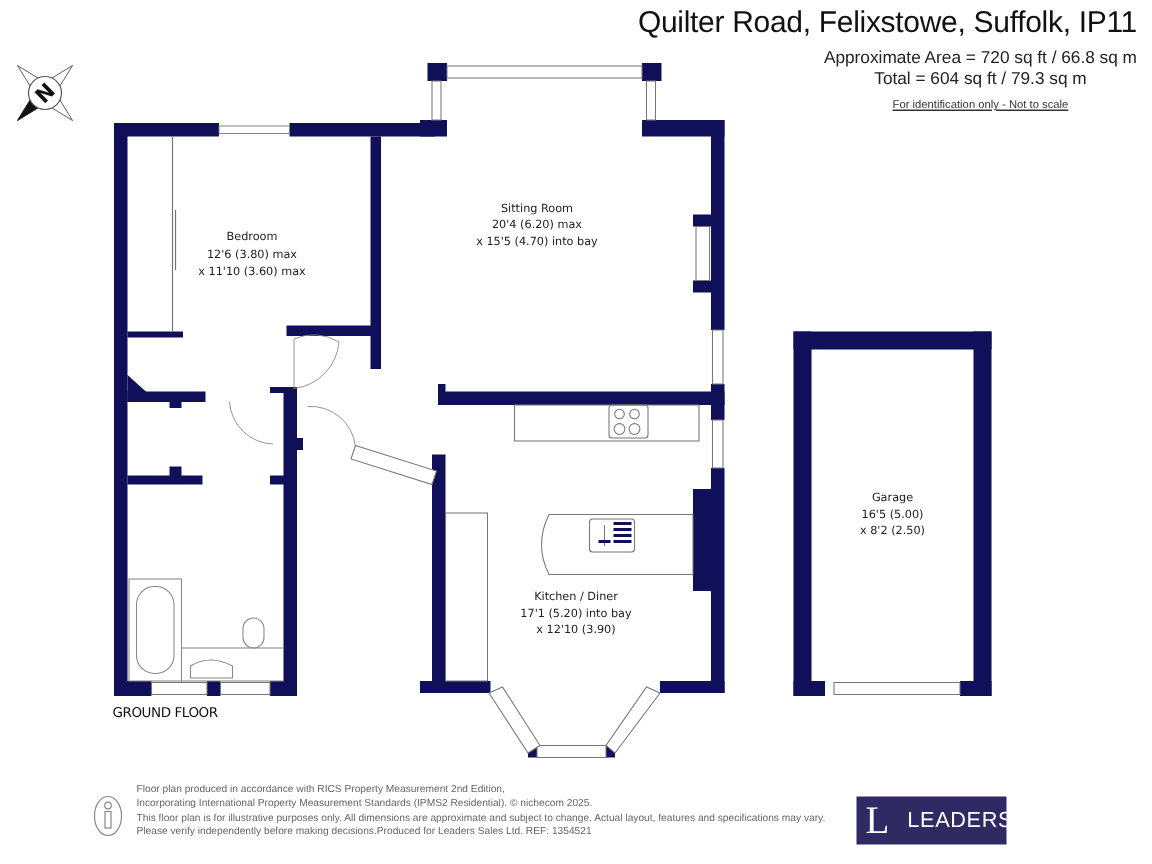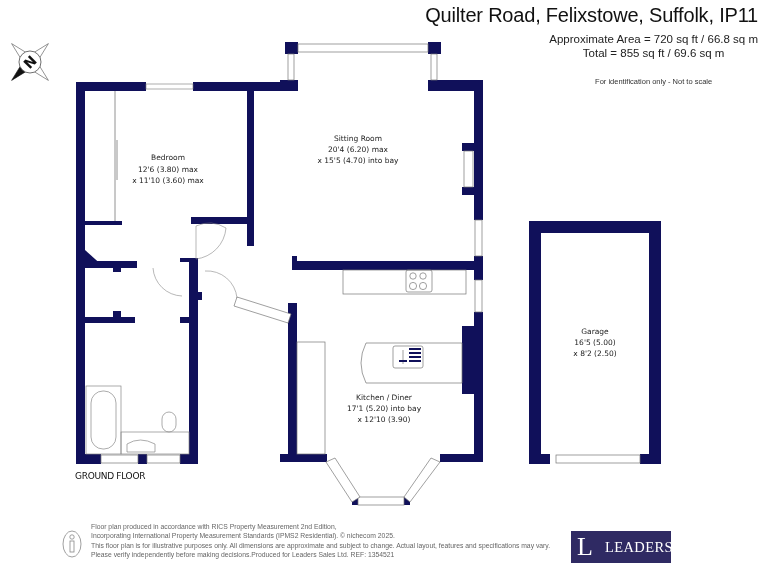--- a/index.html
+++ b/index.html
@@ -1,37 +1,37 @@
 <!DOCTYPE html>
 <html><head>
 <meta charset="utf-8">
 <style>
   html, body { margin:0; padding:0; background:#ffffff; }
   body { width:768px; height:576px; position:relative; overflow:hidden; font-family:"Liberation Sans", sans-serif; }
   .title { position:absolute; right:10px; top:4px; font-size:20px; font-weight:normal; color:#111; white-space:nowrap; letter-spacing:-0.2px; }
   .areas { position:absolute; right:10px; top:32px; text-align:center; font-size:11.5px; color:#222; line-height:14px; }
-  .areas .note { font-size:7.5px; margin-top:15px; color:#333; }
+  .areas .note { font-size:7.5px; margin-top:3px; color:#333;text-decoration:underline; }
   svg.plan { position:absolute; left:0; top:0; }
   .room-label { font-family:"DejaVu Sans", sans-serif; font-size:7.5px; fill:#222; text-anchor:middle; }
   .floor-label { position:absolute; left:75px; top:471px; font-family:"DejaVu Sans", sans-serif; font-size:9px; color:#111; letter-spacing:-0.3px;text-align:center; }
   .footer { position:absolute; left:91px; top:522px; font-size:6.8px; color:#666; line-height:9.3px; }
   .footer .line { white-space:nowrap; }
   .footer-icon { position:absolute; left:62px; top:530px; width:20px; height:28px; }
   .logo { position:absolute; left:571px; top:531px; width:100px; height:32px; background:#2f2a63; display:flex; align-items:center; color:#fff; }
   .logo .l { font-family:"Liberation Serif", serif; font-size:26px; padding-left:6px; padding-right:6px; line-height:32px; }
   .logo .sep { width:1px; height:22px; background:#cfcde0; }
-  .logo .name { font-family:Liberation Serif, serif; font-size:14.5px; padding-left:6px; letter-spacing:0.4px; }
+  .logo .name { font-family:Liberation Sans, sans-serif; font-size:14.5px; padding-left:6px; letter-spacing:0.4px; }
 </style>
 </head>
 <body>
 
 <div class="title">Quilter Road, Felixstowe, Suffolk, IP11</div>
 <div class="areas">
   <div>Approximate Area = 720 sq ft / 66.8 sq m</div>
-  <div>Total = 855 sq ft / 69.6 sq m</div>
+  <div>Total = 604 sq ft / 79.3 sq m</div>
   <div class="note">For identification only - Not to scale</div>
 </div>
 
 <svg class="plan" width="768" height="576" viewBox="0 0 768 576">
 
   <g transform="translate(30,62) rotate(-45)">
     <polygon points="0,-26 5,-5 0,0 -5,-5" fill="#fff" stroke="#555" stroke-width="0.6"></polygon>
     <polygon points="26,0 5,5 0,0 5,-5" fill="#fff" stroke="#555" stroke-width="0.6"></polygon>
     <polygon points="0,26 -5,5 0,0 5,5" fill="#fff" stroke="#555" stroke-width="0.6"></polygon>
     <polygon points="-26,0 -5,-5 0,0 -5,5" fill="#111" stroke="#111" stroke-width="0.6"></polygon>

